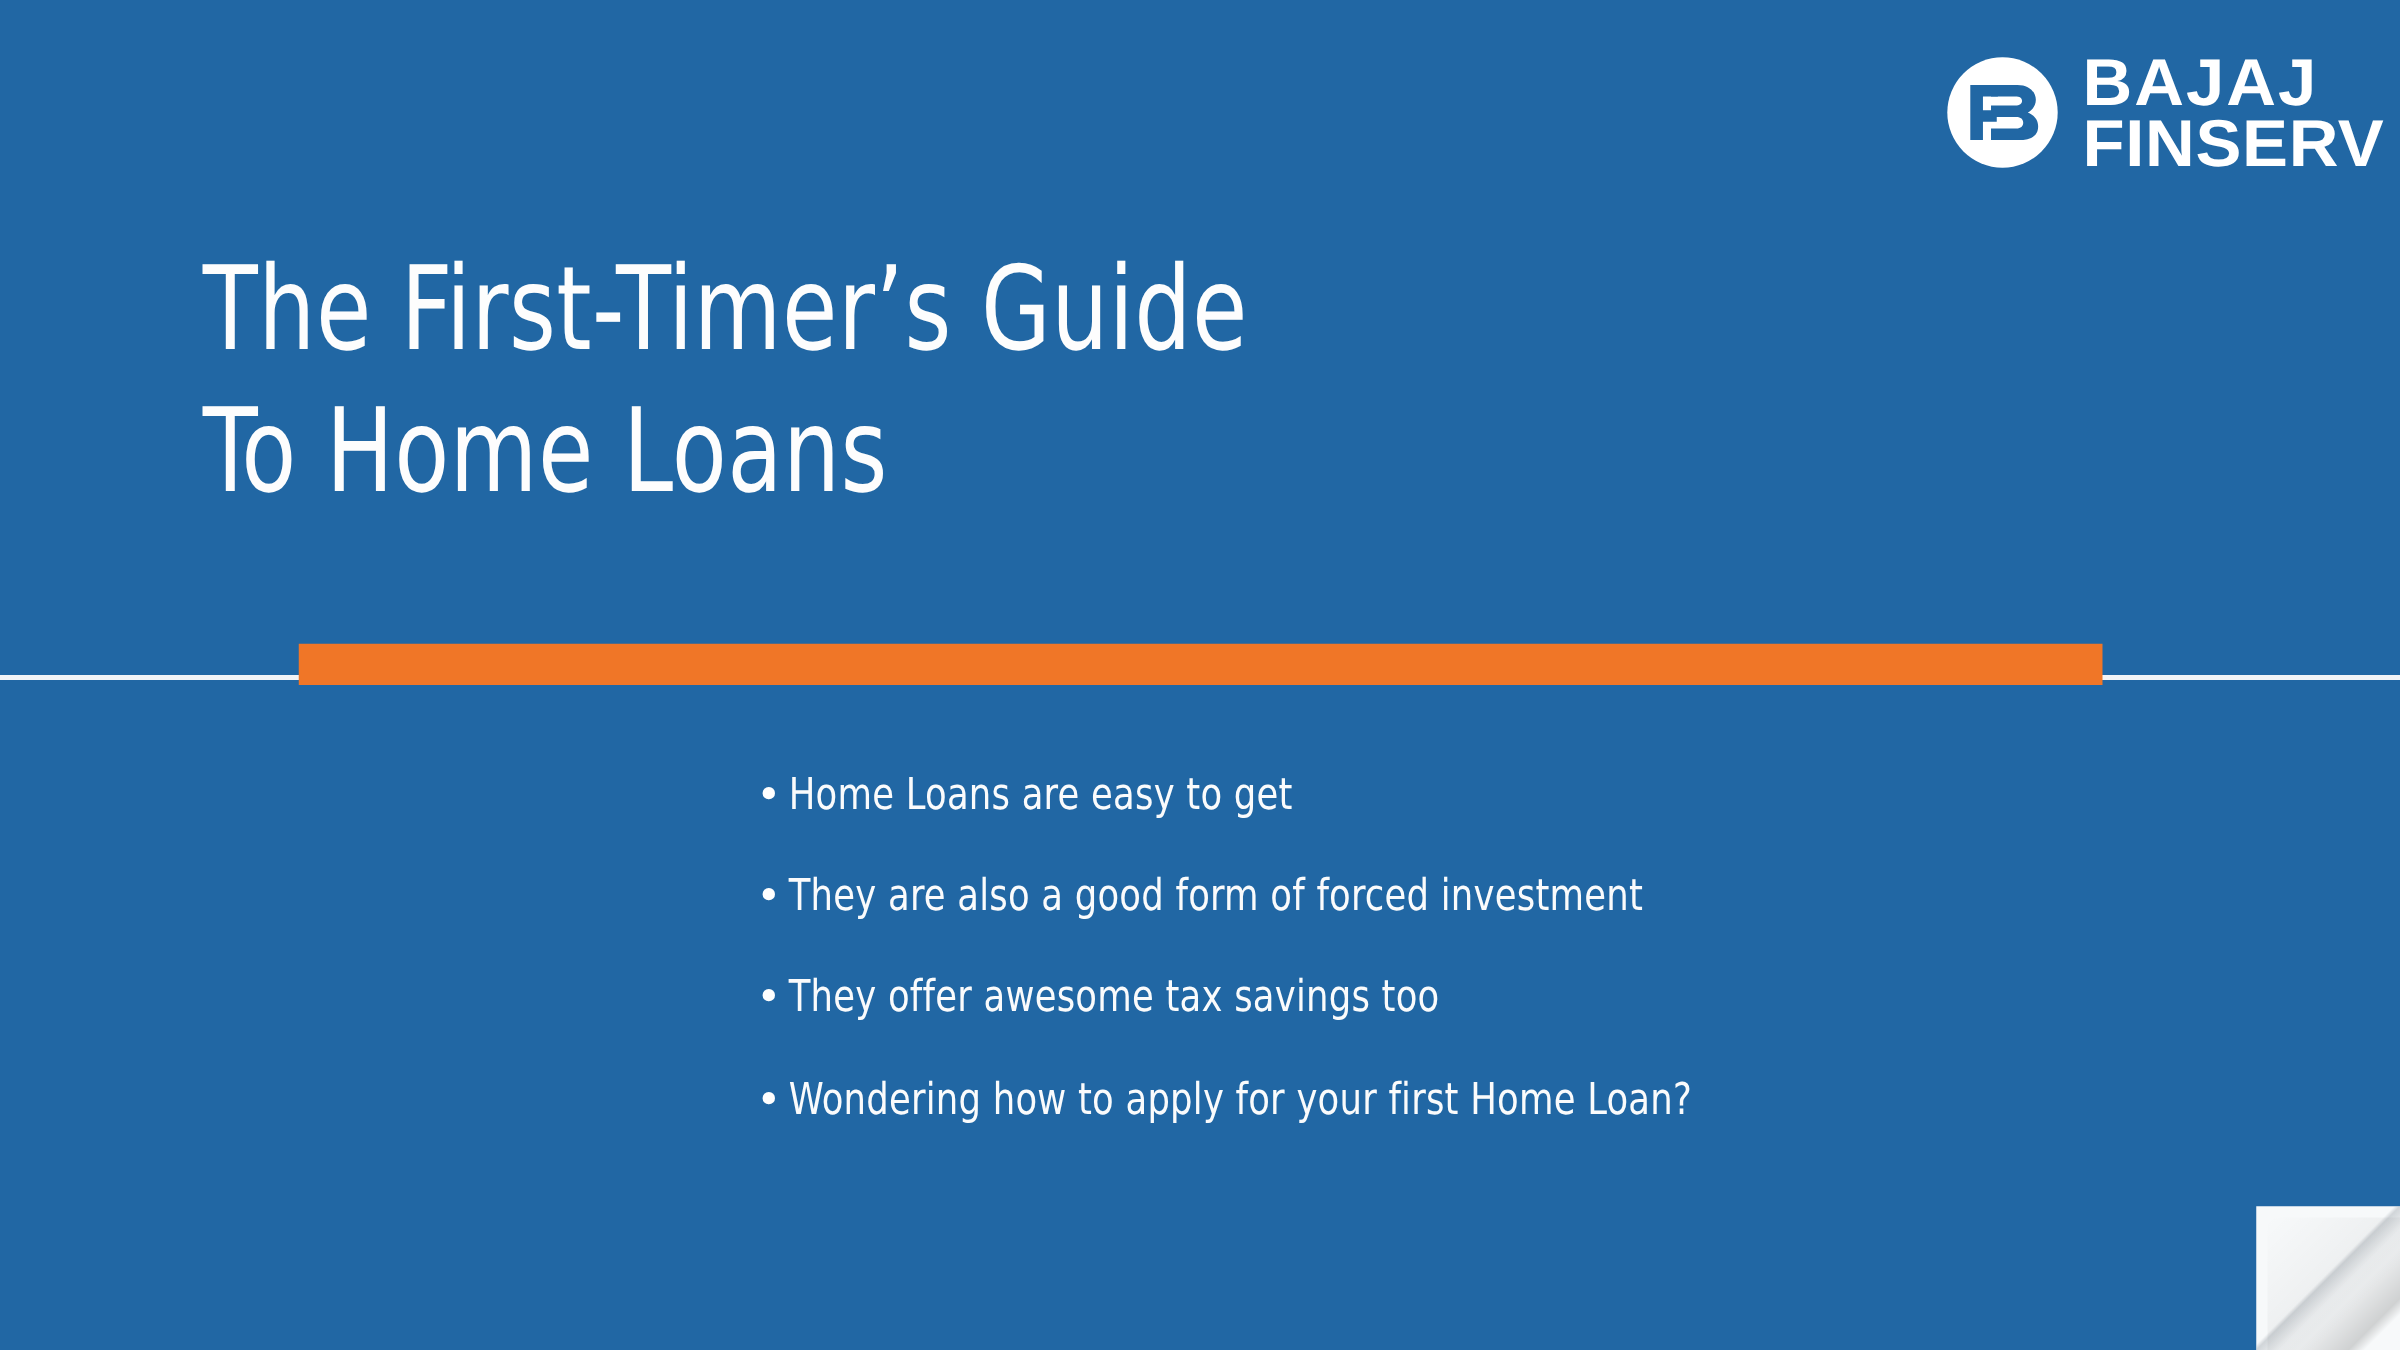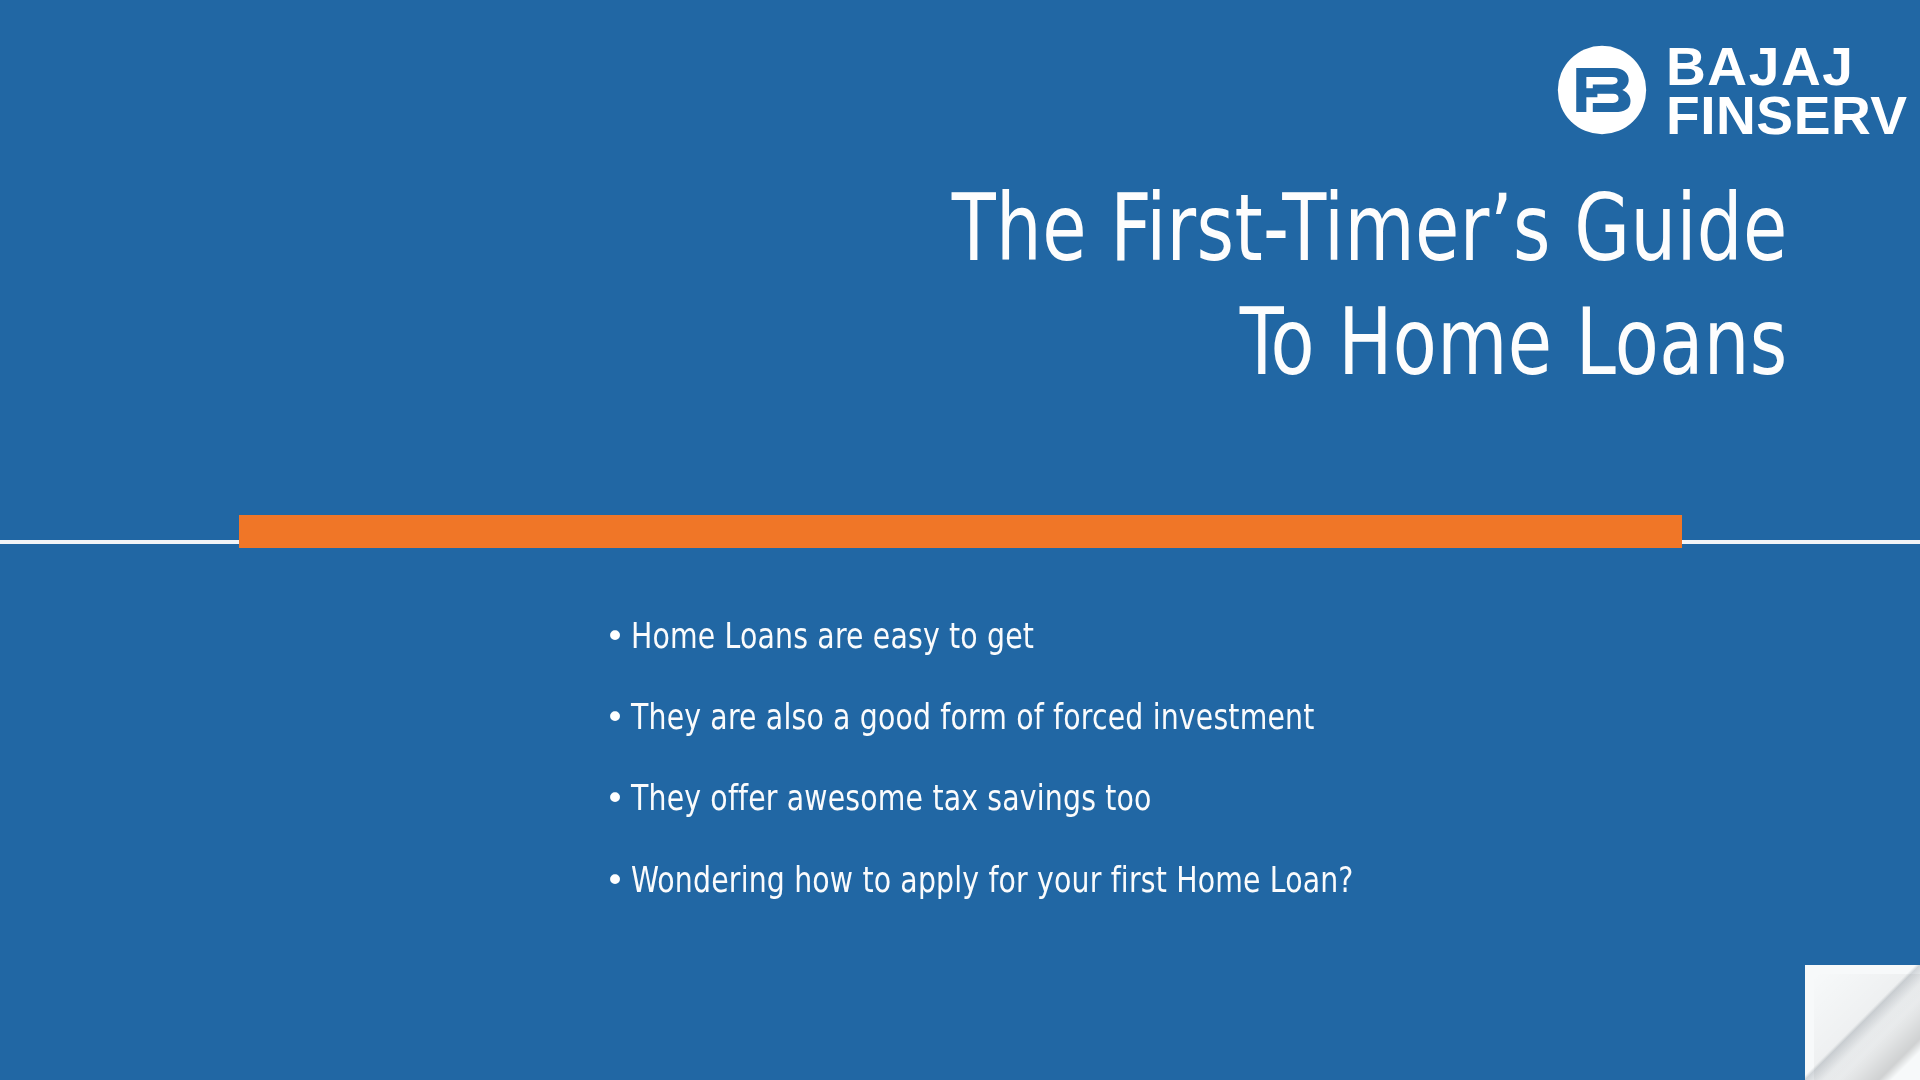--- a/index.html
+++ b/index.html
@@ -59,22 +59,22 @@
 
   .brand-line.line2 {
     letter-spacing: 0.5px;
   }
 
   
   .title-block {
     position: absolute;
     left: 0;
     right: 0;
-    top: 171px;
-    text-align: right;
+    top: 190px;
+    text-align: left;
     padding-left: 30px;
   }
 
   .title-line {
     color: #fdfdfd;
     font-family: "DejaVu Sans Condensed", "Liberation Sans Narrow", "Liberation Sans", sans-serif;
     font-weight: 300;
     font-size: 93px;
     line-height: 1.23;
     letter-spacing: 0.5px;

